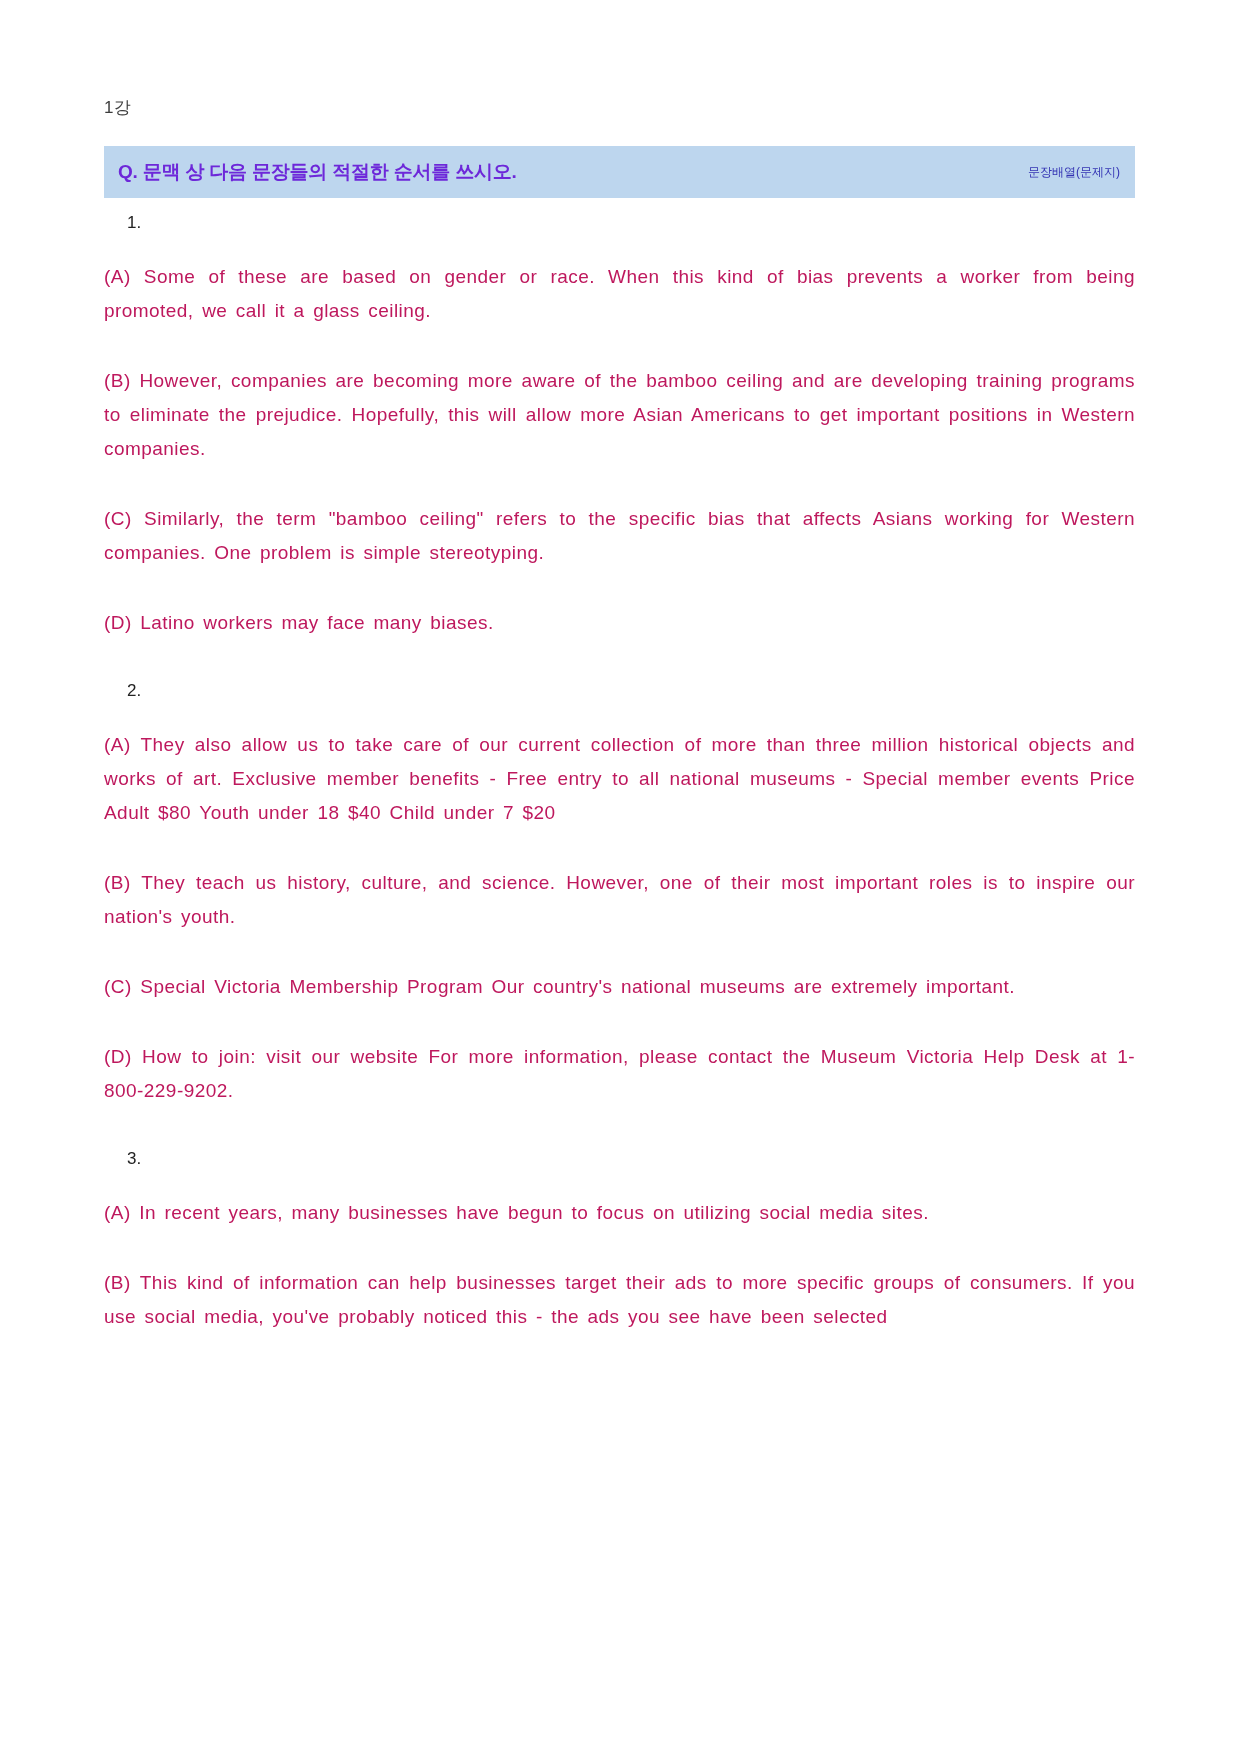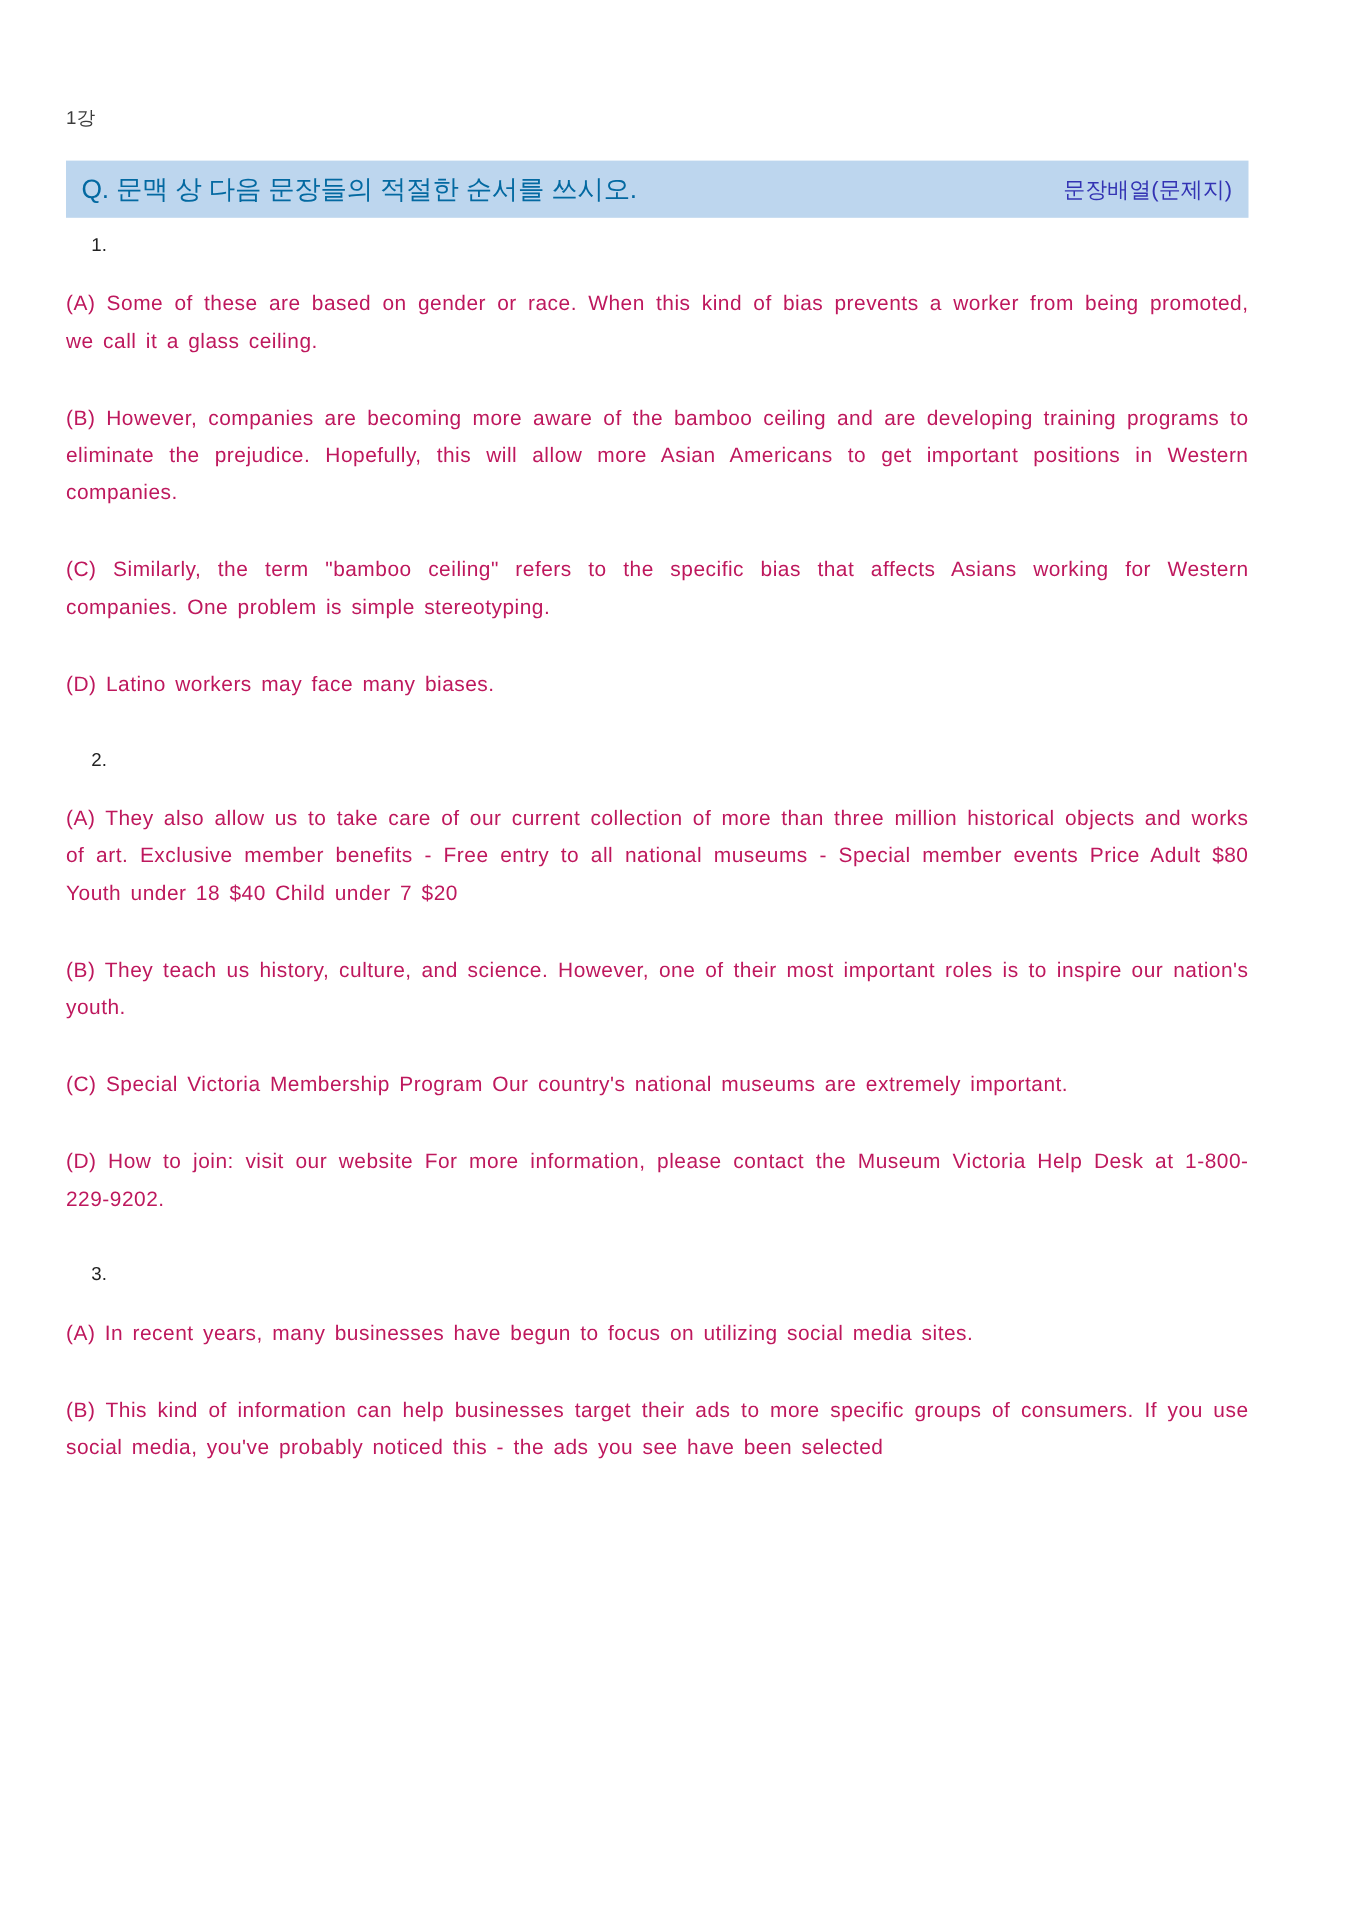--- a/index.html
+++ b/index.html
@@ -3,46 +3,46 @@
 <meta charset="utf-8">
 <style>
   * { margin: 0; padding: 0; box-sizing: border-box; }
   html, body { background: #ffffff; }
   .page {
     position: relative;
     width: 1240px;
     height: 1442px;
     background: #ffffff;
     overflow: hidden;
-    padding: 96px 105px 0 60px;
+    padding: 96px 105px 0 104px;
     font-family: "Liberation Sans", "DejaVu Sans", sans-serif;
   }
   .lesson-label {
     font-size: 17px;
     line-height: 24px;
     color: #3c3c3c;
     letter-spacing: 0.2px;
   }
   .q-header {
     margin-top: 26px;
     height: 52px;
     display: flex;
     align-items: center;
     padding: 0 15px 0 14px;
   }
   .q-title {
-    font-weight: normal;
-    font-size: 24px;
-    color: #0369a1;
+    font-weight: bold;
+    font-size: 19px;
+    color: #6d28d9;
     letter-spacing: -0.2px;
     white-space: nowrap;
   }
   .q-type {
     margin-left: auto;
-    font-size: 20px;
+    font-size: 12px;
     white-space: nowrap;
   }
   .qnum {
     font-size: 17px;
     line-height: 22px;
     color: #222222;
     margin: 40px 0 -10px 23px;
   }
   .question:first-child .qnum { margin-top: 14px; }
   .item {

